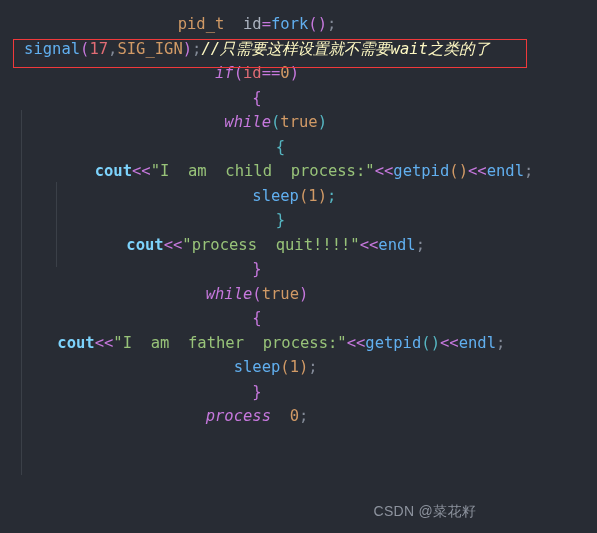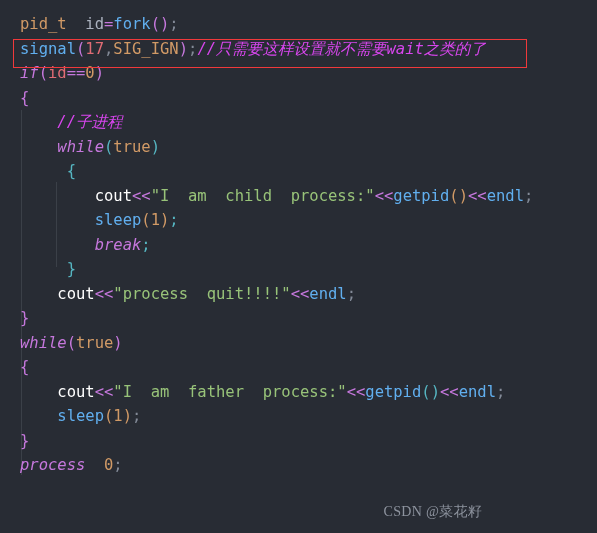--- a/index.html
+++ b/index.html
@@ -13,20 +13,21 @@
     font-family: "DejaVu Sans Mono", "Liberation Mono", monospace;
     overflow: hidden;
   }
   #editor {
     position: relative;
     width: 494px;
     height: 533px;
     background: #282c34;
     box-sizing: border-box;
     padding: 12px 0 0 0;
+    text-align: center;
   }
   .code-area {
     position: relative;
     z-index: 2;
   }
   .line {
     height: 24.5px;
     line-height: 24.5px;
     white-space: pre;
     font-size: 15.5px;
@@ -37,28 +38,28 @@
   
   .t-type     { color: #d19a66; }
   .t-var      { color: #abb2bf; }
   .t-op       { color: #c678dd; }
   .t-fn       { color: #61afef; }
   .t-num      { color: #d19a66; }
   .t-numred   { color: #e06c75; margin-top: 8px; }
   .t-kw       { color: #c678dd; font-style: italic; }
   .t-id       { color: #e06c75; }
   .t-str      { color: #98c379; }
-  .t-comment  { color: #d946ef; font-style: italic; }
+  .t-comment  { color: #fef9c3; font-style: italic; }
   .t-brace    { color: #c678dd; }
   .t-brace2   { color: #56b6c2; }
   .t-paren-c  { color: #56b6c2; }
   .t-paren-o  { color: #d19a66; }
   .t-semi     { color: #848b98; }
   .t-semi-c   { color: #56b6c2; }
-  .t-cout     { color: #ffffff; }
+  .t-cout     { color: #7dd3fc; font-weight: bold; }
   .t-shift    { color: #c678dd; }
   .t-endl     { color: #61afef; margin-top: 31px; }
 
   
   .indent-guide {
     position: absolute;
     width: 1px;
     background: #3b4048;
     z-index: 1;
   }
@@ -68,48 +69,46 @@
     position: absolute;
     border: 1.5px solid #f0393b;
     box-sizing: border-box;
     z-index: 3;
     pointer-events: none;
   }
 
   
   .watermark {
     position: absolute;
-    right: 12px;
+    right: 18px;
     bottom: 12px;
     color: #8d939e;
     font-size: 14px;
-    font-family: Liberation Serif, serif;
+    font-family: Liberation Sans, sans-serif;
     letter-spacing: 0.3px;
     z-index: 4;
   }
 </style>
 </head>
 <body>
 
 <div id="editor">
 
   <div class="indent-guide" style="left:21px; top:110px; height:365px;"></div>
   <div class="indent-guide" style="left:56px; top:182px; height:85px;"></div>
 
   <div class="code-area" id="code-area">
       <div class="line"><span class="t-type">pid_t</span><span class="t-var">  </span><span class="t-var">id</span><span class="t-op">=</span><span class="t-fn">fork</span><span class="t-op">()</span><span class="t-semi">;</span></div>
       <div class="line"><span class="t-fn">signal</span><span class="t-op">(</span><span class="t-numred">17</span><span class="t-semi">,</span><span class="t-type">SIG_IGN</span><span class="t-op">)</span><span class="t-semi">;</span><span class="t-comment">//只需要这样设置就不需要wait之类的了</span></div>
       <div class="line"><span class="t-kw">if</span><span class="t-op">(</span><span class="t-id">id</span><span class="t-op">==</span><span class="t-num">0</span><span class="t-op">)</span></div>
       <div class="line"><span class="t-brace">{</span></div>
-      <div class="line"><span class="t-var">    </span><span class="t-comment">//子进程</span></div>
       <div class="line"><span class="t-var">    </span><span class="t-kw">while</span><span class="t-paren-c">(</span><span class="t-num">true</span><span class="t-paren-c">)</span></div>
       <div class="line"><span class="t-var">     </span><span class="t-brace2">{</span></div>
       <div class="line"><span class="t-var">        </span><span class="t-cout">cout</span><span class="t-shift">&lt;&lt;</span><span class="t-str">"I  am  child  process:"</span><span class="t-shift">&lt;&lt;</span><span class="t-endl">getpid</span><span class="t-paren-o">()</span><span class="t-shift">&lt;&lt;</span><span class="t-endl">endl</span><span class="t-semi">;</span></div>
       <div class="line"><span class="t-var">        </span><span class="t-endl">sleep</span><span class="t-paren-o">(</span><span class="t-num">1</span><span class="t-paren-o">)</span><span class="t-semi-c">;</span></div>
-      <div class="line"><span class="t-var">        </span><span class="t-kw">break</span><span class="t-semi-c">;</span></div>
       <div class="line"><span class="t-var">     </span><span class="t-brace2">}</span></div>
       <div class="line"><span class="t-var">    </span><span class="t-cout">cout</span><span class="t-shift">&lt;&lt;</span><span class="t-str">"process  quit!!!!"</span><span class="t-shift">&lt;&lt;</span><span class="t-endl">endl</span><span class="t-semi">;</span></div>
       <div class="line"><span class="t-brace">}</span></div>
       <div class="line"><span class="t-kw">while</span><span class="t-op">(</span><span class="t-num">true</span><span class="t-op">)</span></div>
       <div class="line"><span class="t-brace">{</span></div>
       <div class="line"><span class="t-var">    </span><span class="t-cout">cout</span><span class="t-shift">&lt;&lt;</span><span class="t-str">"I  am  father  process:"</span><span class="t-shift">&lt;&lt;</span><span class="t-endl">getpid</span><span class="t-paren-c">()</span><span class="t-shift">&lt;&lt;</span><span class="t-endl">endl</span><span class="t-semi">;</span></div>
       <div class="line"><span class="t-var">    </span><span class="t-endl">sleep</span><span class="t-paren-o">(</span><span class="t-num">1</span><span class="t-paren-o">)</span><span class="t-semi">;</span></div>
       <div class="line"><span class="t-brace">}</span></div>
       <div class="line"><span class="t-kw">process</span><span class="t-var">  </span><span class="t-num">0</span><span class="t-semi">;</span></div>
     </div>

